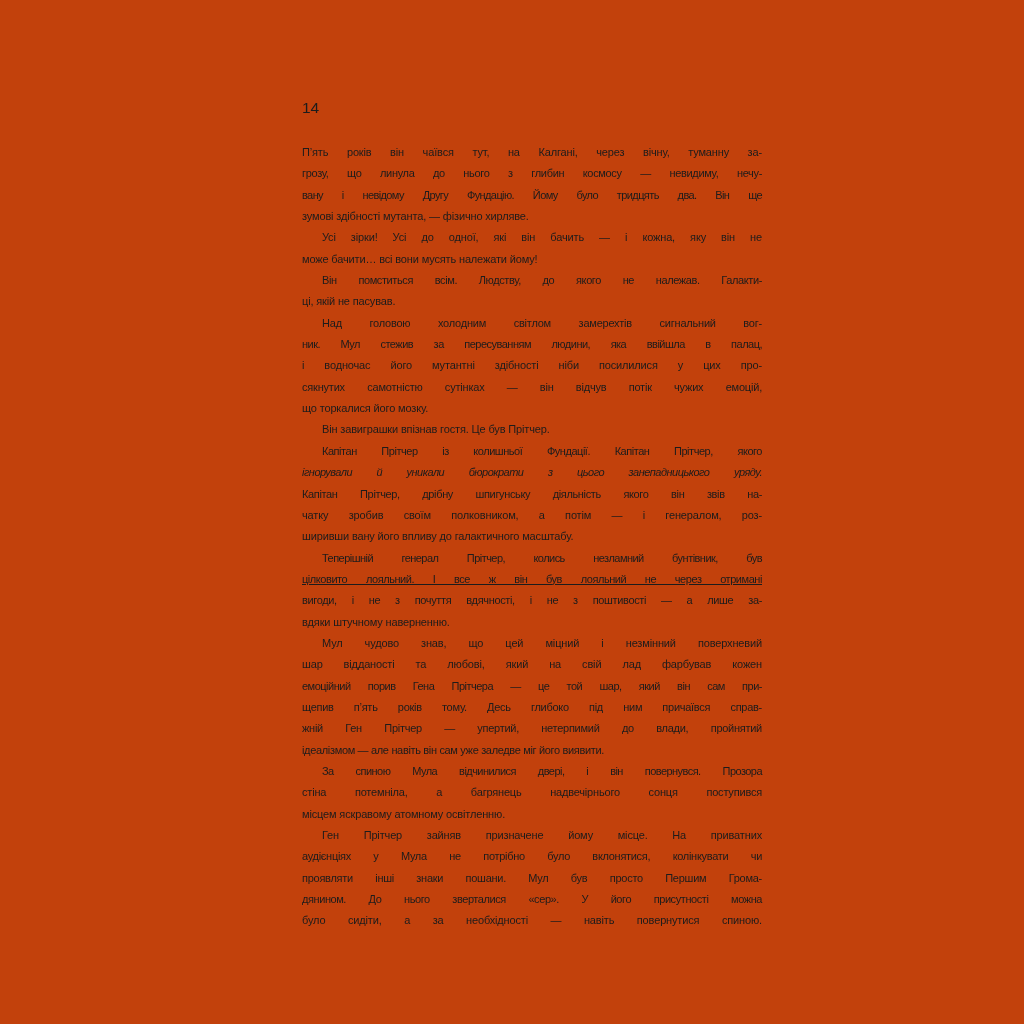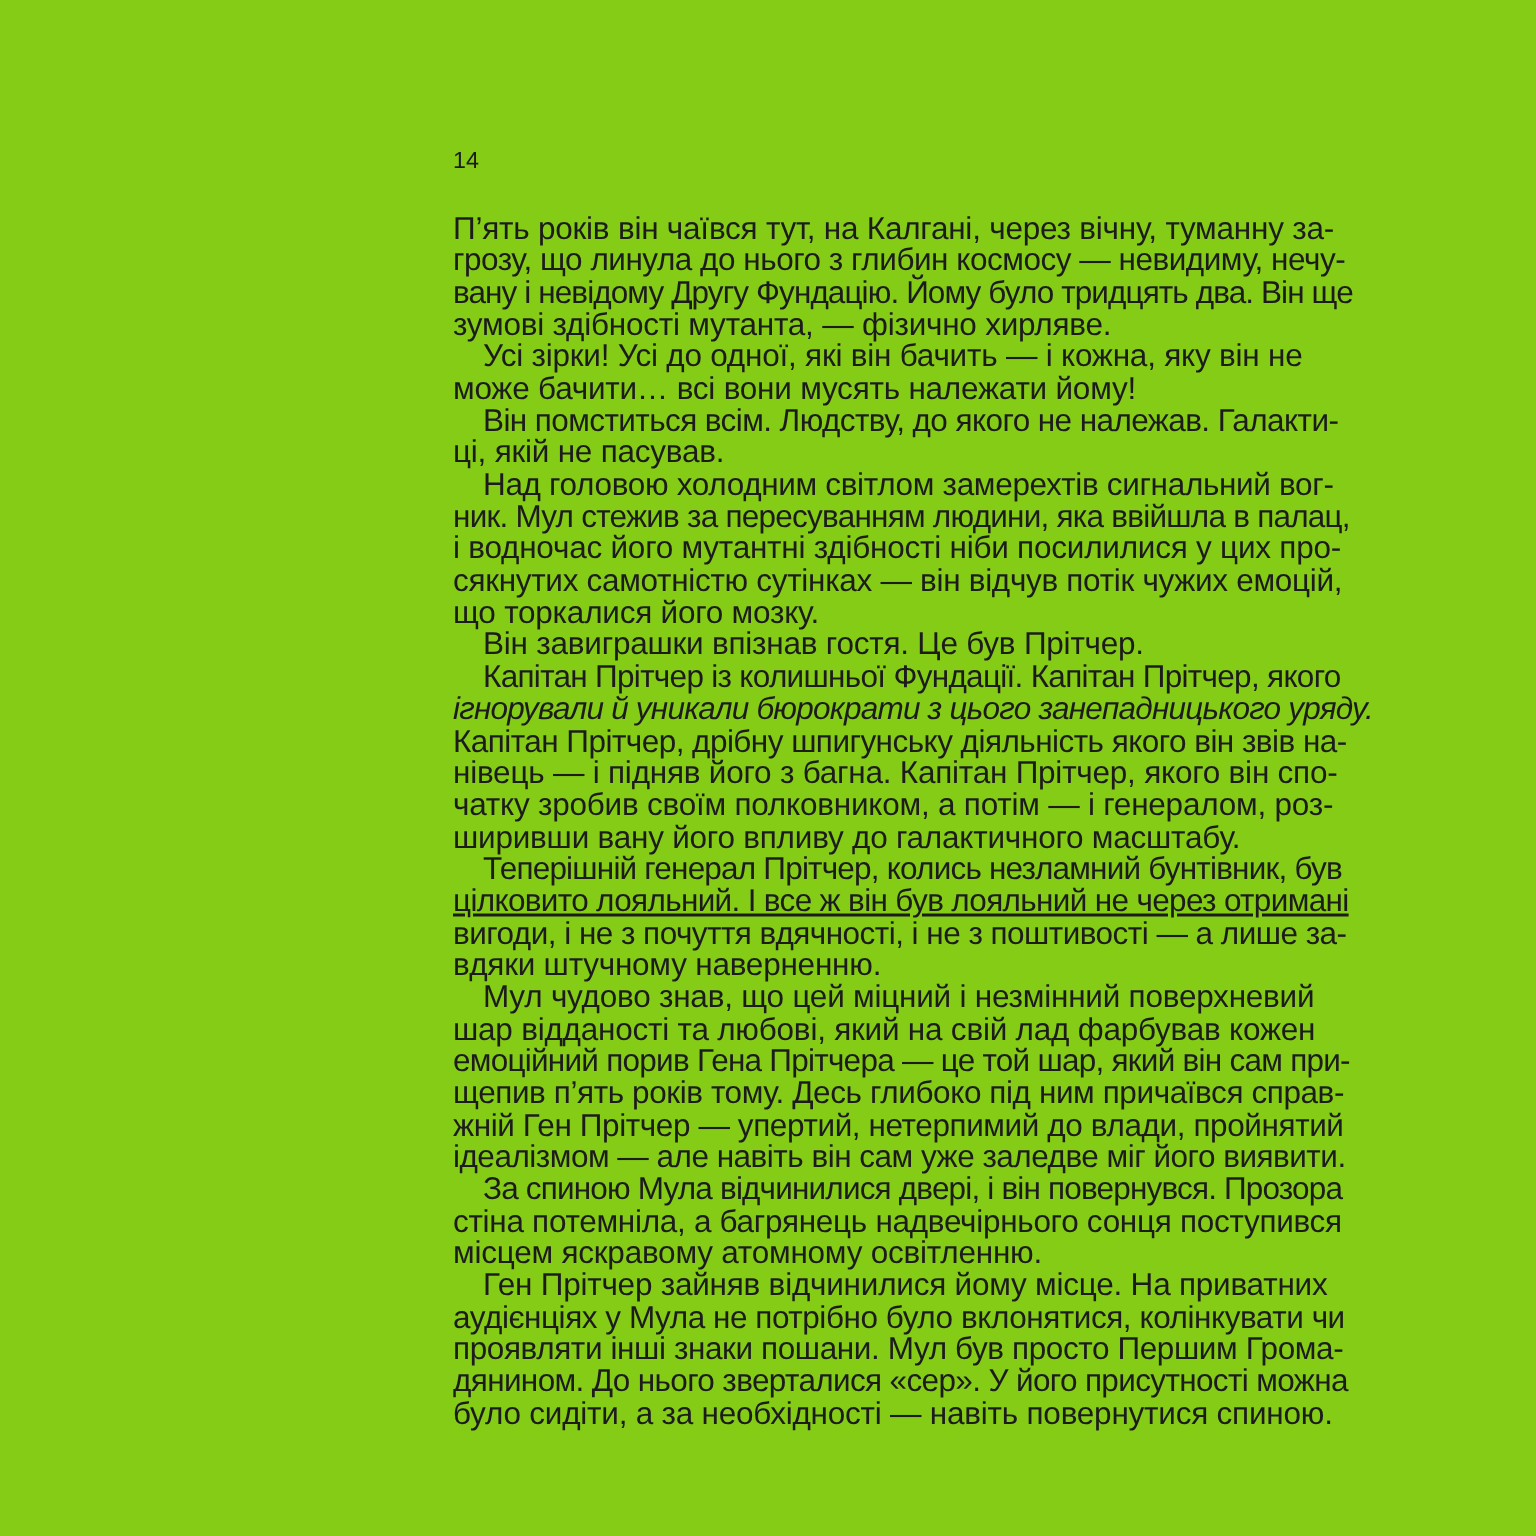--- a/index.html
+++ b/index.html
@@ -12,41 +12,41 @@
     height: 1024px;
     position: relative;
     overflow: hidden;
     font-family: "Liberation Sans", "DejaVu Sans", sans-serif;
     color: #1c1c1c;
   }
   .page {
     position: absolute;
     left: 0; top: 0;
     width: 1024px; height: 1024px;
-    background: #84cc16;
+    background: #c2410c;
   }
   .page-number {
     position: absolute;
     left: 302px;
     top: 99px;
     font-size: 15.5px;
     line-height: 18px;
     color: #1c1c1c;
   }
   .text-block {
     position: absolute;
     left: 302px;
     top: 142px;
     width: 460px;
   }
   .line {
     display: block;
     height: 21.35px;
     line-height: 21.35px;
-    font-size: 21px;
+    font-size: 11px;
     white-space: nowrap;
     text-align: justify;
     text-align-last: justify;
     letter-spacing: -0.15px;
     word-spacing: 0px;
   }
   .line.indent { padding-left: 20px; }
   .line.last { text-align-last: left; }
 </style>
 </head>
@@ -65,35 +65,34 @@
       <span class="line last">ці, якій не пасував.</span>
       <span class="line indent" style="letter-spacing: -0.217045px;">Над головою холодним світлом замерехтів сигнальний вог-</span>
       <span class="line" style="letter-spacing: -0.507292px;">ник. Мул стежив за пересуванням людини, яка ввійшла в палац,</span>
       <span class="line" style="letter-spacing: -0.152818px;">і водночас його мутантні здібності ніби посилилися у цих про-</span>
       <span class="line" style="letter-spacing: -0.201998px;">сякнутих самотністю сутінках — він відчув потік чужих емоцій,</span>
       <span class="line last">що торкалися його мозку.</span>
       <span class="line indent last">Він завиграшки впізнав гостя. Це був Прітчер.</span>
       <span class="line indent" style="letter-spacing: -0.46583px;">Капітан Прітчер із колишньої Фундації. Капітан Прітчер, якого</span>
       <span class="line" style="letter-spacing: -0.510912px; font-style: italic;">ігнорували й уникали бюрократи з цього занепадницького уряду.</span>
       <span class="line" style="letter-spacing: -0.358252px;">Капітан Прітчер, дрібну шпигунську діяльність якого він звів на-</span>
-      <span class="line">нівець — і підняв його з багна. Капітан Прітчер, якого він спо-</span>
       <span class="line">чатку зробив своїм полковником, а потім — і генералом, роз-</span>
       <span class="line last">ширивши вану його впливу до галактичного масштабу.</span>
       <span class="line indent" style="letter-spacing: -0.531356px;">Теперішній генерал Прітчер, колись незламний бунтівник, був</span>
       <span class="line" style="letter-spacing: -0.441583px; text-decoration: underline;">цілковито лояльний. І все ж він був лояльний не через отримані</span>
       <span class="line" style="letter-spacing: -0.352393px;">вигоди, і не з почуття вдячності, і не з поштивості — а лише за-</span>
       <span class="line last">вдяки штучному наверненню.</span>
       <span class="line indent">Мул чудово знав, що цей міцний і незмінний поверхневий</span>
       <span class="line">шар відданості та любові, який на свій лад фарбував кожен</span>
       <span class="line" style="letter-spacing: -0.496568px;">емоційний порив Гена Прітчера — це той шар, який він сам при-</span>
       <span class="line" style="letter-spacing: -0.27167px;">щепив п’ять років тому. Десь глибоко під ним причаївся справ-</span>
       <span class="line" style="letter-spacing: -0.266918px;">жній Ген Прітчер — упертий, нетерпимий до влади, пройнятий</span>
       <span class="line last" style="letter-spacing: -0.334682px;">ідеалізмом — але навіть він сам уже заледве міг його виявити.</span>
       <span class="line indent" style="letter-spacing: -0.547511px;">За спиною Мула відчинилися двері, і він повернувся. Прозора</span>
       <span class="line" style="letter-spacing: -0.191578px;">стіна потемніла, а багрянець надвечірнього сонця поступився</span>
       <span class="line last">місцем яскравому атомному освітленню.</span>
-      <span class="line indent">Ген Прітчер зайняв відчинилися йому місце. На приватних</span>
+      <span class="line indent">Ген Прітчер зайняв призначене йому місце. На приватних</span>
       <span class="line" style="letter-spacing: -0.300359px;">аудієнціях у Мула не потрібно було вклонятися, колінкувати чи</span>
       <span class="line" style="letter-spacing: -0.261294px;">проявляти інші знаки пошани. Мул був просто Першим Грома-</span>
       <span class="line" style="letter-spacing: -0.426302px;">дянином. До нього зверталися «сер». У його присутності можна</span>
       <span class="line">було сидіти, а за необхідності — навіть повернутися спиною.</span>
     </div>
 </div>
 
 </body></html>

